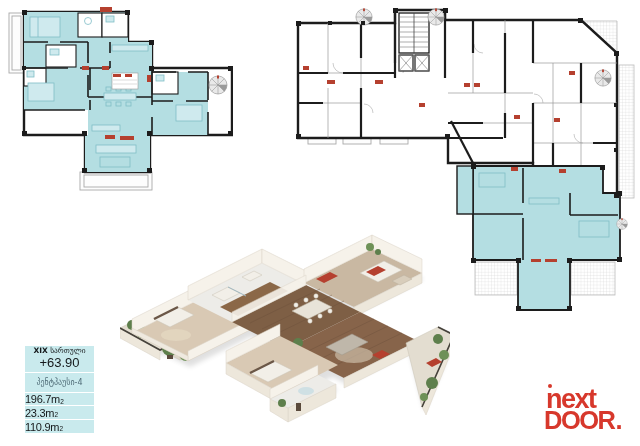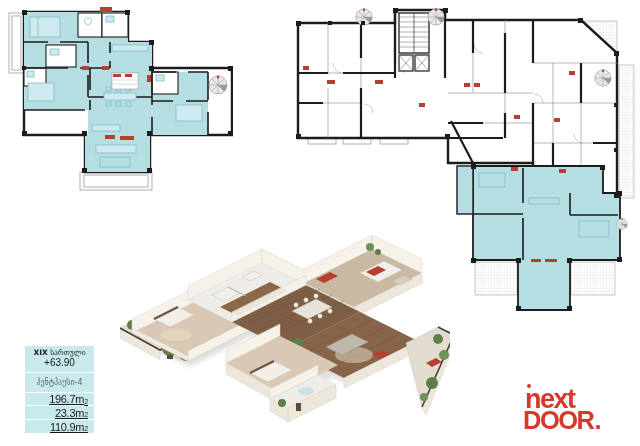--- a/index.html
+++ b/index.html
@@ -34,28 +34,28 @@
   .frame{stroke:#46423B;stroke-width:1.6;fill:none;}
   
   .infobox{left:25px;top:346px;width:69px;height:87px;background:var(--box-bg,#C9EAED);
            display:flex;flex-direction:column;}
   .ib-row{border-bottom:1px solid #ffffff;display:flex;align-items:center;justify-content:center;
           flex-direction:column;}
   .ib-row:last-child{border-bottom:none;}
   .ib-head{height:26px;line-height:1.25;}
   .ib-floor{font-size:7.5px;color:#15191b;font-family:"DejaVu Sans",sans-serif;}
   .ib-floor b{font-weight:bold;}
-  .ib-elev{font-size:10px;color:#15191b;}
+  .ib-elev{font-size:13px;color:#15191b;}
   .ib-unit{height:19px;font-size:8px;color:#4E6B76;font-family:"DejaVu Sans",sans-serif;}
-  .ib-area{height:13.6px;font-size:11px;color:#15181a;align-items:flex-end;justify-content:flex-end;
-           flex-direction:row;padding-right:6px;box-sizing:border-box;display:flex;text-decoration:underline;}
+  .ib-area{height:13.6px;font-size:11px;color:#15181a;align-items:flex-end;justify-content:flex-start;
+           flex-direction:row;padding-right:6px;box-sizing:border-box;display:flex;}
   .ib-area .val{letter-spacing:-0.3px;}
   .ib-area sup{font-size:6.5px;line-height:1;vertical-align:super;}
   
-  .logo{left:523px;top:388px;width:95px;height:52px;color:var(--logo-red,#D7382C);
+  .logo{left:544px;top:388px;width:95px;height:52px;color:var(--logo-red,#D7382C);
         font-weight:bold;line-height:.82;letter-spacing:-1.5px;}
   .logo-next{font-size:27px;position:relative;padding-left:2px;}
   .n-dot{position:absolute;left:4px;top:-4px;width:4px;height:4px;border-radius:50%;
          background:var(--logo-red,#D7382C);}
   .logo-door{font-size:25.5px;display:flex;align-items:flex-end;}
   .logo-dot{font-size:25.5px;margin-left:1px;}
 </style>
 </head>
 <body>
 

